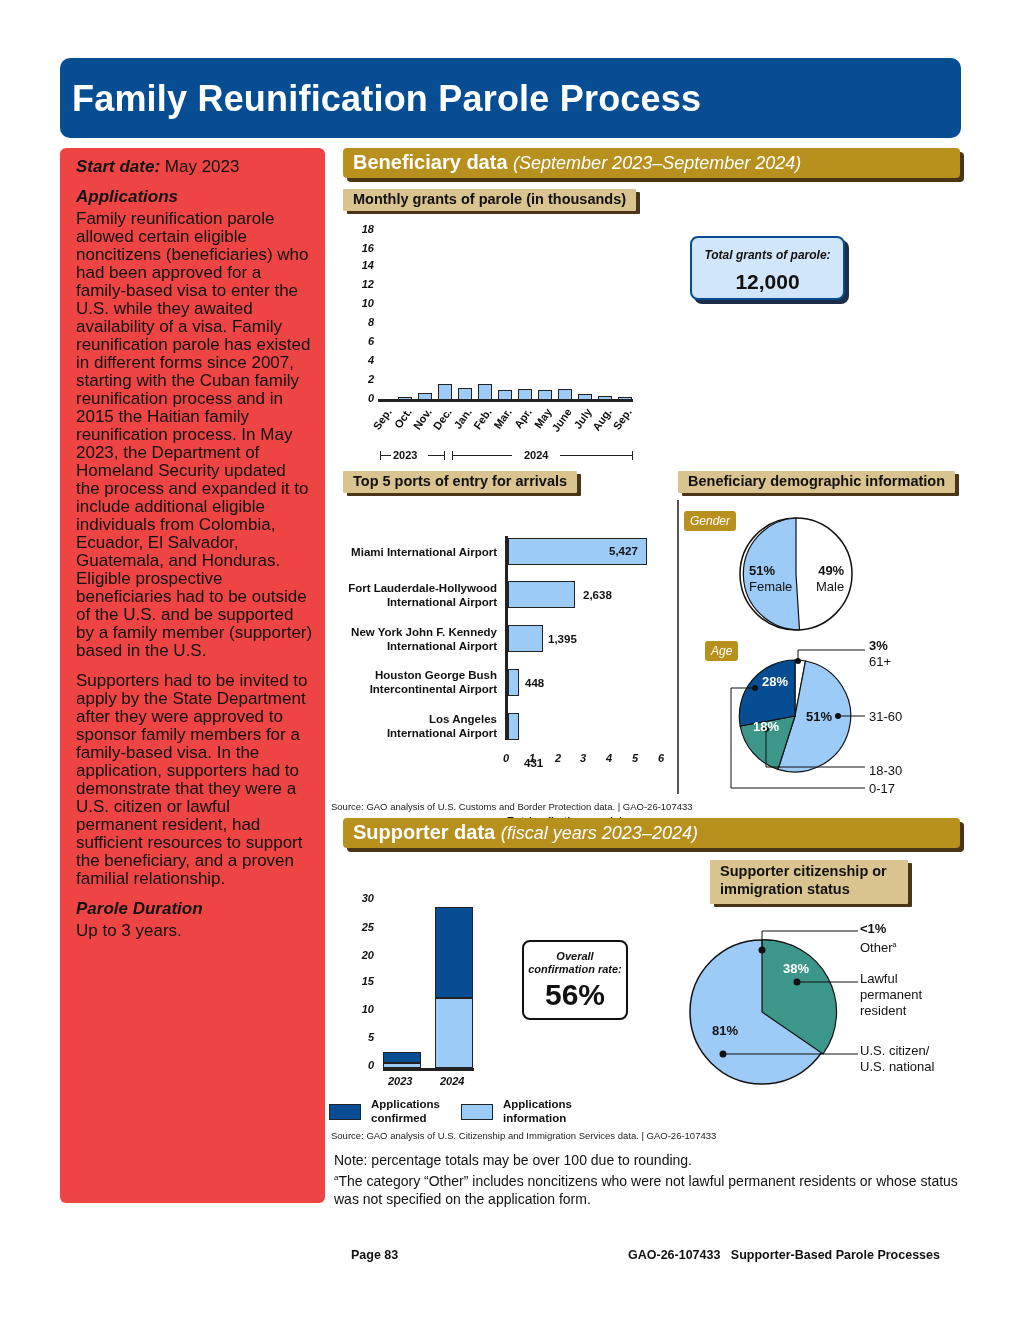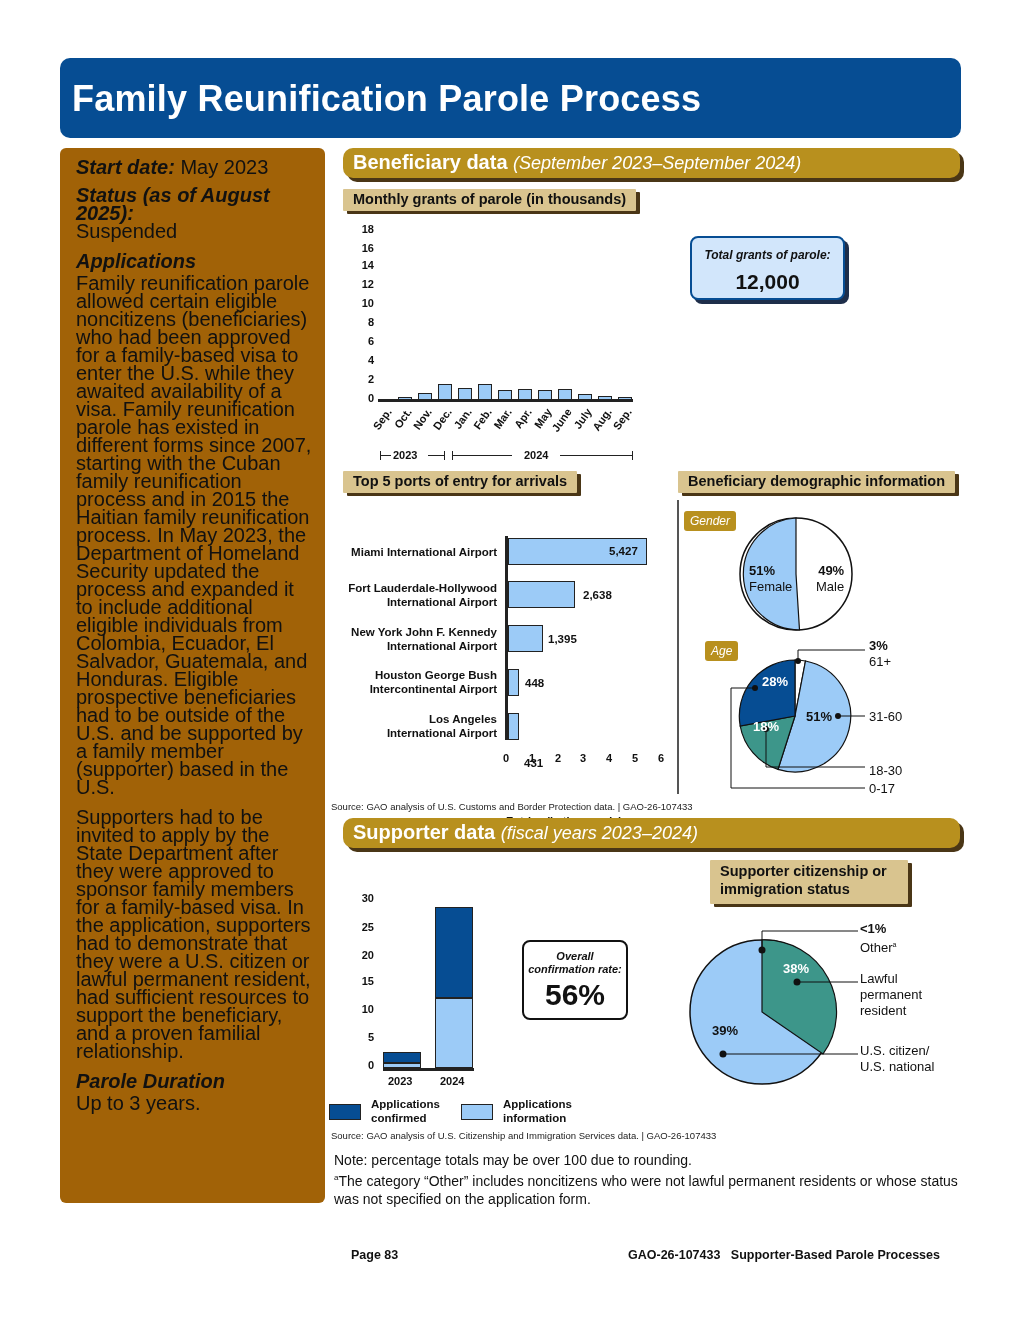--- a/index.html
+++ b/index.html
@@ -2,34 +2,34 @@
 <html><head>
 <meta charset="utf-8">
 <style>
   * { box-sizing: border-box; margin: 0; padding: 0; }
   html, body { width: 1020px; height: 1320px; background: #ffffff; font-family: "Liberation Sans", sans-serif; color: #111; overflow: hidden; }
   .page { position: relative; width: 1020px; height: 1320px; }
 
   .title-banner { position: absolute; left: 60px; top: 58px; width: 901px; height: 80px; background: #064d93; border-radius: 10px; }
   .title-banner h1 { position: absolute; left: 12px; top: 20px; font-size: 36px; font-weight: bold; color: #fff; letter-spacing: 0.2px; }
 
-  .sidebar { position: absolute; left: 60px; top: 148px; width: 265px; height: 1055px; background: #a16207; border-radius: 6px; padding: 10px 12px 0 16px; font-size: 20px; line-height: 18px; }
+  .sidebar { position: absolute; left: 60px; top: 148px; width: 265px; height: 1055px; background: #ef4444; border-radius: 6px; padding: 10px 12px 0 16px; font-size: 17px; line-height: 18px; }
   .sidebar p { margin-bottom: 10px; }
   .sidebar .lbl { font-weight: bold; font-style: italic; }
   .sidebar .heading { font-weight: bold; font-style: italic; margin-bottom: 4px; }
   .sidebar .body-text { white-space: pre-line; margin-bottom: 12px; }
 
-  .section-bar { position: absolute; height: 30px; background: #b8901e; border-radius: 10px; box-shadow: 4px 4px 0 #4a3616; }
+  .section-bar { position: absolute; height: 30px; background: #b8901e; border-radius: 4px; box-shadow: 4px 4px 0 #4a3616; }
   .section-bar .sb-main { position: absolute; left: 10px; top: 3px; font-size: 20px; font-weight: bold; color: #fff; }
   .section-bar .sb-sub { font-style: italic; font-weight: normal; font-size: 18px; }
 
   .sub-bar { position: absolute; height: 22px; background: #d9c48f; border-radius: 1px; box-shadow: 4px 3px 0 #4a3616; padding: 2px 10px; font-size: 14.5px; font-weight: bold; white-space: nowrap; }
   .sub-bar.two-line { height: 44px; line-height: 18px; white-space: normal; }
 
-  .axis-label { position: absolute; font-size: 11px; font-weight: bold; text-align: right; }
+  .axis-label { position: absolute; font-size: 11px; font-weight: bold; text-align: right; font-style: italic; }
   .bar { position: absolute; background: #9ccbf7; border: 1px solid #222; }
   .month-label { position: absolute; font-size: 11px; font-weight: bold; transform: rotate(-55deg); transform-origin: right top; white-space: nowrap; text-align: right; }
 
   .total-box { position: absolute; left: 690px; top: 236px; width: 155px; height: 64px; background: #d2e6fb; border: 2px solid #064d93; border-radius: 8px; box-shadow: 4px 4px 0 #1e2e4a; text-align: center; }
   .total-box .tb-label { margin-top: 10px; font-size: 12px; font-weight: bold; font-style: italic; }
   .total-box .tb-value { margin-top: 8px; font-size: 21px; font-weight: bold; }
 
   .port-label { position: absolute; right: 523px; font-size: 11.5px; font-weight: bold; text-align: right; line-height: 14px; white-space: nowrap; }
   .hbar { position: absolute; left: 508px; height: 27px; background: #9ccbf7; border: 1px solid #222; }
   .hbar-value { position: absolute; font-size: 11.5px; font-weight: bold; }
@@ -55,21 +55,20 @@
 <body>
 
 <div class="page">
 
   <div class="title-banner">
     <h1>Family Reunification Parole Process</h1>
   </div>
 
   <div class="sidebar">
     <p><span class="lbl">Start date:</span><span> May 2023</span></p>
-    <p><span class="lbl">Status (as of August 2025):</span><br><span>Suspended</span></p>
     <p class="heading" style="margin-top:12px;">Applications</p>
     <p class="body-text">Family reunification parole allowed certain eligible noncitizens (beneficiaries) who had been approved for a family-based visa to enter the U.S. while they awaited availability of a visa. Family reunification parole has existed in different forms since 2007, starting with the Cuban family reunification process and in 2015 the Haitian family reunification process. In May 2023, the Department of Homeland Security updated the process and expanded it to include additional eligible individuals from Colombia, Ecuador, El Salvador, Guatemala, and Honduras. Eligible prospective beneficiaries had to be outside of the U.S. and be supported by a family member (supporter) based in the U.S.</p>
     <p class="body-text">Supporters had to be invited to apply by the State Department after they were approved to sponsor family members for a family-based visa. In the application, supporters had to demonstrate that they were a U.S. citizen or lawful permanent resident, had sufficient resources to support the beneficiary, and a proven familial relationship.</p>
     <p class="heading">Parole Duration</p>
     <p>Up to 3 years.</p>
   </div>
 
   <div class="section-bar" style="left:343px; top:148px; width:617px;">
     <div class="sb-main"><span>Beneficiary data</span> <span class="sb-sub">(September 2023–September 2024)</span></div>
   </div>
@@ -255,21 +254,21 @@
     <circle cx="74" cy="22" r="3.5" fill="#111"></circle>
     <polyline points="74,22 74,3 170,3" fill="none" stroke="#111" stroke-width="1"></polyline>
 
     <circle cx="109" cy="54" r="3.5" fill="#111"></circle>
     <line x1="109" y1="54" x2="170" y2="54" stroke="#111" stroke-width="1"></line>
 
     <circle cx="35" cy="126" r="3.5" fill="#111"></circle>
     <line x1="35" y1="126" x2="170" y2="126" stroke="#111" stroke-width="1"></line>
   </svg>
   <div class="pie-lbl" style="left:783px; top:961px; color:#fff;"><b>38%</b></div>
-  <div class="pie-lbl" style="left:712px; top:1023px;"><b>39%</b></div>
+  <div class="pie-lbl" style="left:712px; top:1023px;"><b>81%</b></div>
   <div class="pie-lbl" style="left:860px; top:921px;"><b>&lt;1%</b><br><span>Other</span><sup style="font-size:7px;">a</sup></div>
   <div class="pie-lbl" style="left:860px; top:971px; width:80px;">Lawful permanent resident</div>
   <div class="pie-lbl" style="left:860px; top:1043px; width:90px;">U.S. citizen/ U.S. national</div>
 
   <div class="source" style="left:331px; top:1130px;">Source: GAO analysis of U.S. Citizenship and Immigration Services data.  |  GAO-26-107433</div>
 
   <div class="notes">
     <div>Note: percentage totals may be over 100 due to rounding.</div>
     <div><sup style="font-size:8px;">a</sup><span>The category “Other” includes noncitizens who were not lawful permanent residents or whose status was not specified on the application form.</span></div>
   </div>

